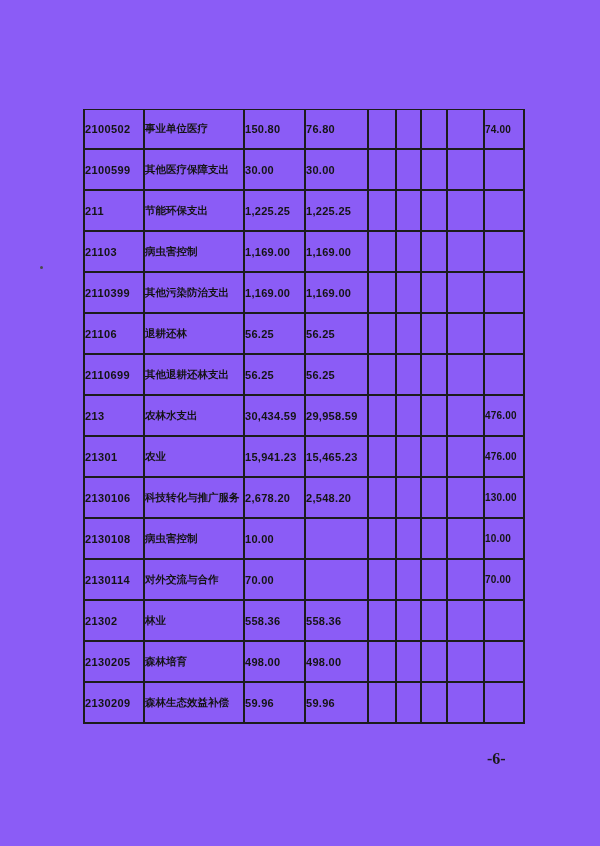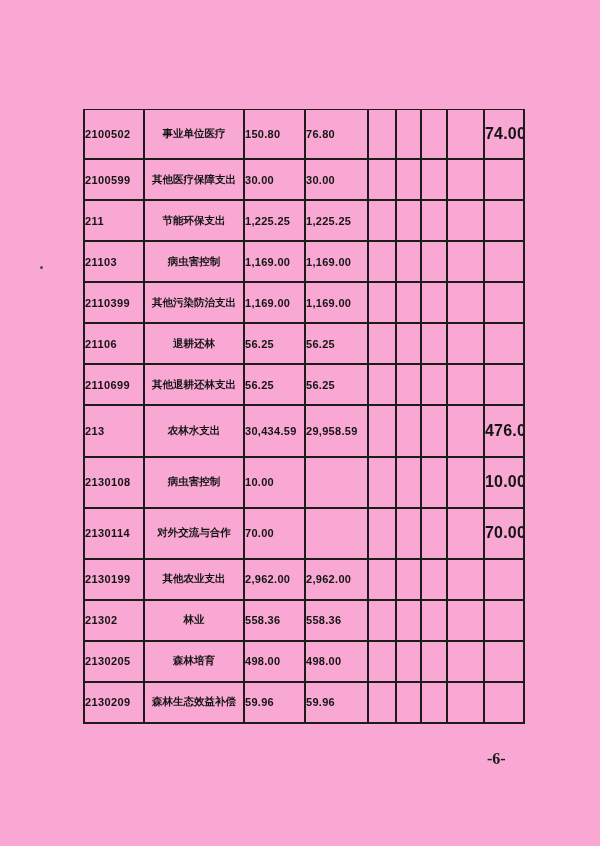--- a/index.html
+++ b/index.html
@@ -10,21 +10,21 @@
     width: 600px;
     height: 846px;
     position: relative;
     background: #ffffff;
     font-family: "Liberation Sans", sans-serif;
     overflow: hidden;
   }
   .scan-page {
     position: absolute;
     inset: 0;
-    background: #f9a8d4;
+    background: #8b5cf6;
   }
   table.budget-table {
     position: absolute;
     left: 83px;
     top: 109px;
     width: 440px;
     height: 615px;
     border-collapse: collapse;
     table-layout: fixed;
   }
@@ -40,36 +40,36 @@
   
   table.budget-table tr:nth-child(odd) td { border-top-width: 1px; }
   table.budget-table tr:nth-child(3n) td { border-bottom-width: 2px; }
   td.c0 {
     text-align: left;
     padding-left: 6px;
     font-size: 11px;
     letter-spacing: 0.4px;
   }
   td.c1 {
-    text-align: center;
+    text-align: left;
     font-size: 10.5px;
     letter-spacing: 0px;
   }
   td.c2, td.c3 {
     text-align: left;
     padding-right: 7px;
     font-size: 11px;
     letter-spacing: 0.3px;
   }
   td.c4, td.c5, td.c6, td.c7 {
     font-size: 10px;
   }
   td.c8 {
     padding-right: 3px;
-    font-size: 16px;
+    font-size: 10px;
     letter-spacing: 0.2px;
   }
   .page-number {
     position: absolute;
     left: 487px;
     top: 750px;
     font-family: "Liberation Serif", serif;
     font-weight: bold;
     font-size: 16px;
     color: #1a1a1a;
@@ -185,20 +185,42 @@
           <td class="c1">农林水支出</td>
           <td class="c2">30,434.59</td>
           <td class="c3">29,958.59</td>
           <td class="c4"></td>
           <td class="c5"></td>
           <td class="c6"></td>
           <td class="c7"></td>
           <td class="c8">476.00</td>
         </tr>
         <tr>
+          <td class="c0">21301</td>
+          <td class="c1">农业</td>
+          <td class="c2">15,941.23</td>
+          <td class="c3">15,465.23</td>
+          <td class="c4"></td>
+          <td class="c5"></td>
+          <td class="c6"></td>
+          <td class="c7"></td>
+          <td class="c8">476.00</td>
+        </tr>
+        <tr>
+          <td class="c0">2130106</td>
+          <td class="c1">科技转化与推广服务</td>
+          <td class="c2">2,678.20</td>
+          <td class="c3">2,548.20</td>
+          <td class="c4"></td>
+          <td class="c5"></td>
+          <td class="c6"></td>
+          <td class="c7"></td>
+          <td class="c8">130.00</td>
+        </tr>
+        <tr>
           <td class="c0">2130108</td>
           <td class="c1">病虫害控制</td>
           <td class="c2">10.00</td>
           <td class="c3"></td>
           <td class="c4"></td>
           <td class="c5"></td>
           <td class="c6"></td>
           <td class="c7"></td>
           <td class="c8">10.00</td>
         </tr>
@@ -207,31 +229,20 @@
           <td class="c1">对外交流与合作</td>
           <td class="c2">70.00</td>
           <td class="c3"></td>
           <td class="c4"></td>
           <td class="c5"></td>
           <td class="c6"></td>
           <td class="c7"></td>
           <td class="c8">70.00</td>
         </tr>
         <tr>
-          <td class="c0">2130199</td>
-          <td class="c1">其他农业支出</td>
-          <td class="c2">2,962.00</td>
-          <td class="c3">2,962.00</td>
-          <td class="c4"></td>
-          <td class="c5"></td>
-          <td class="c6"></td>
-          <td class="c7"></td>
-          <td class="c8"></td>
-        </tr>
-        <tr>
           <td class="c0">21302</td>
           <td class="c1">林业</td>
           <td class="c2">558.36</td>
           <td class="c3">558.36</td>
           <td class="c4"></td>
           <td class="c5"></td>
           <td class="c6"></td>
           <td class="c7"></td>
           <td class="c8"></td>
         </tr>

